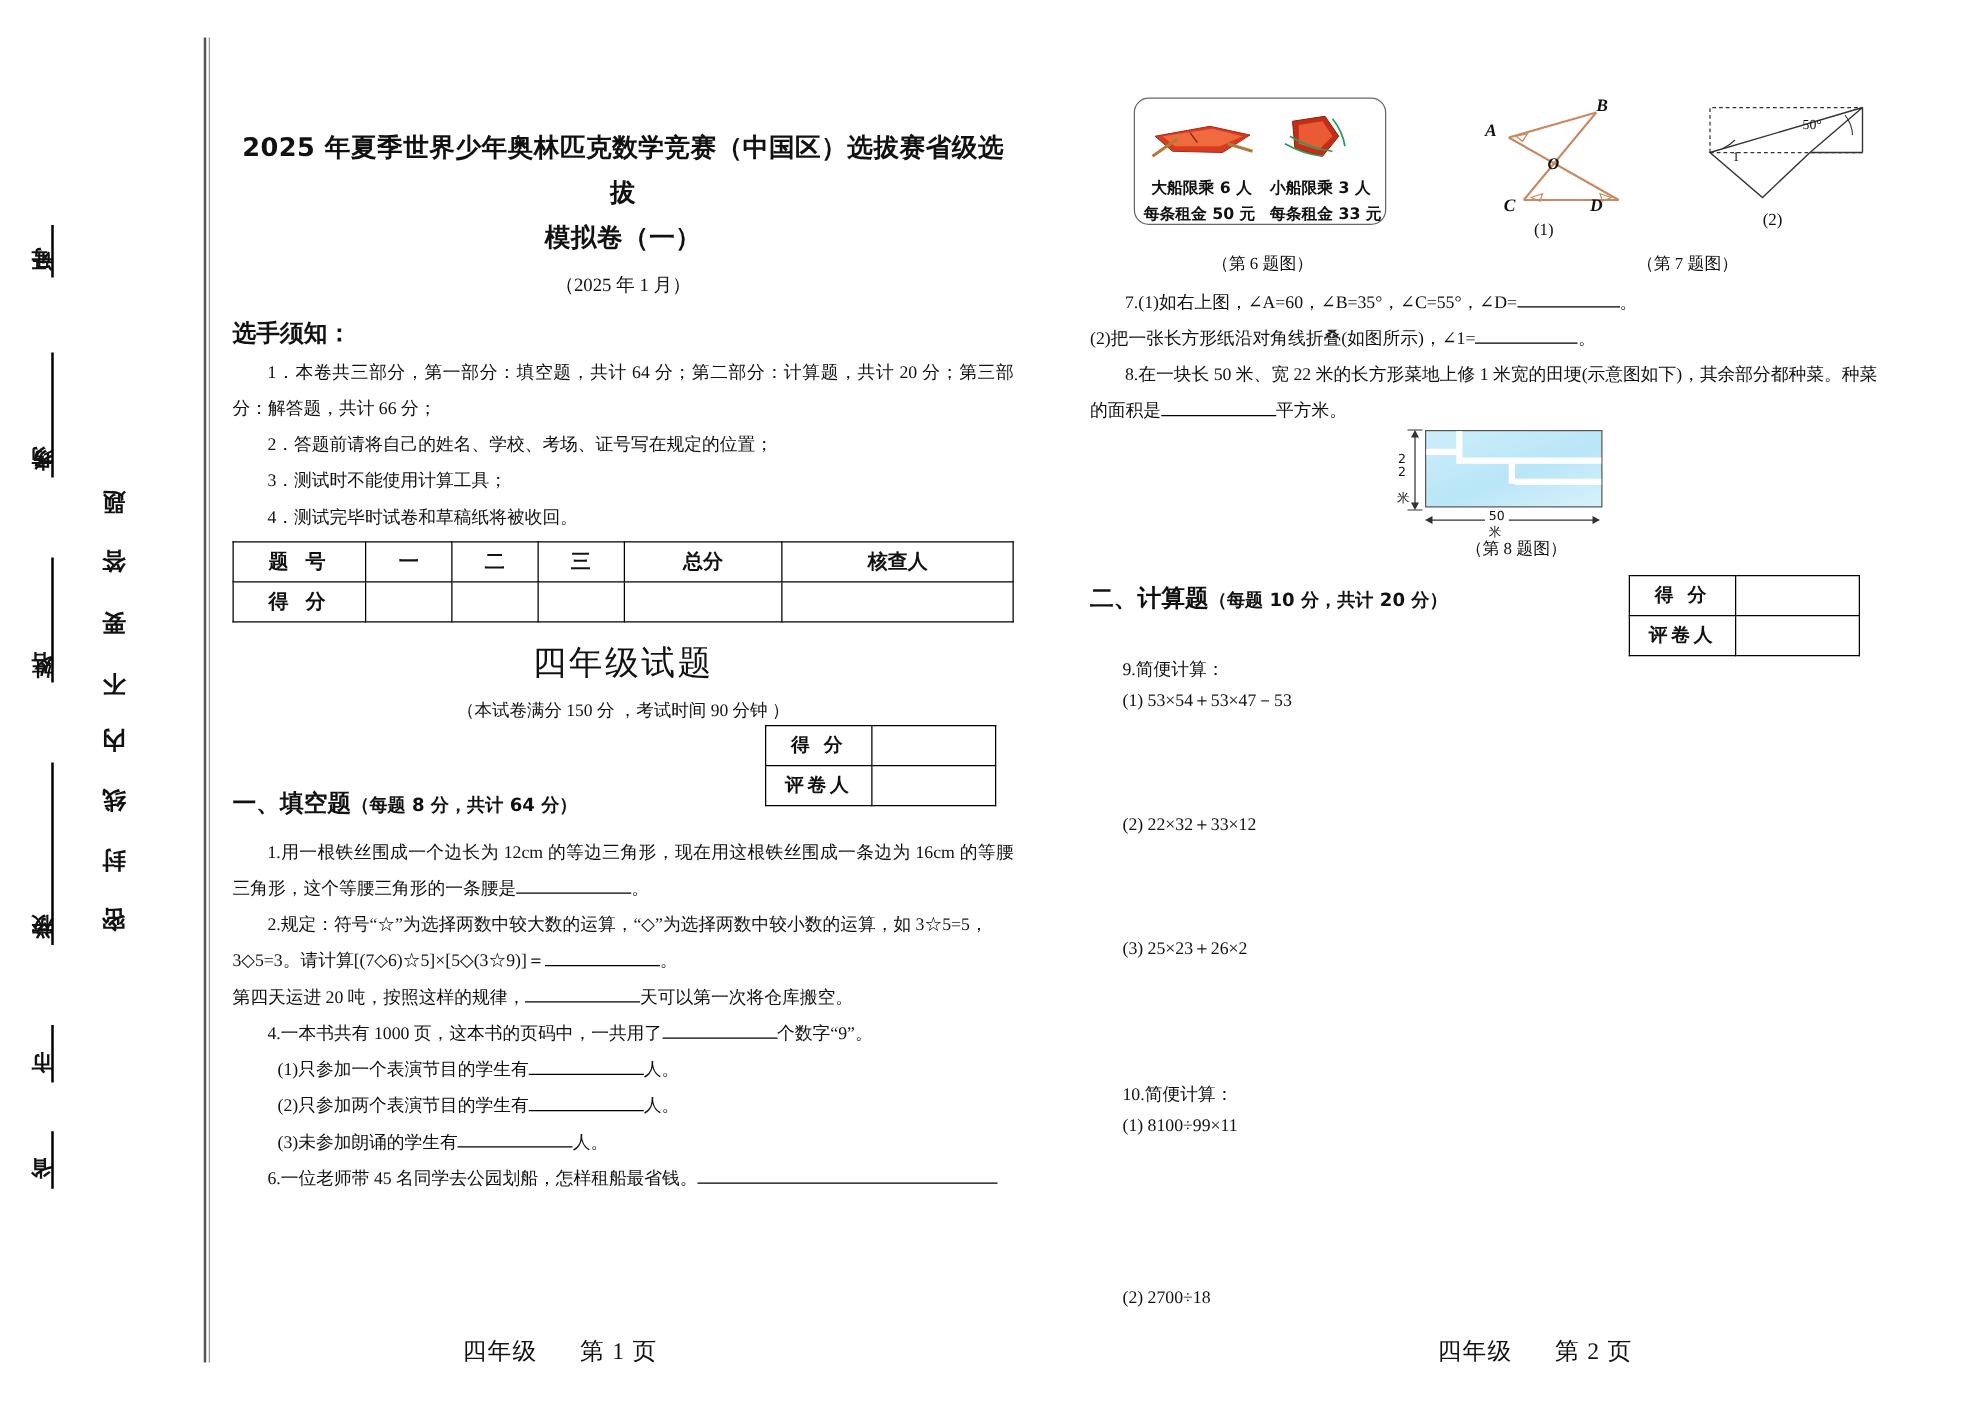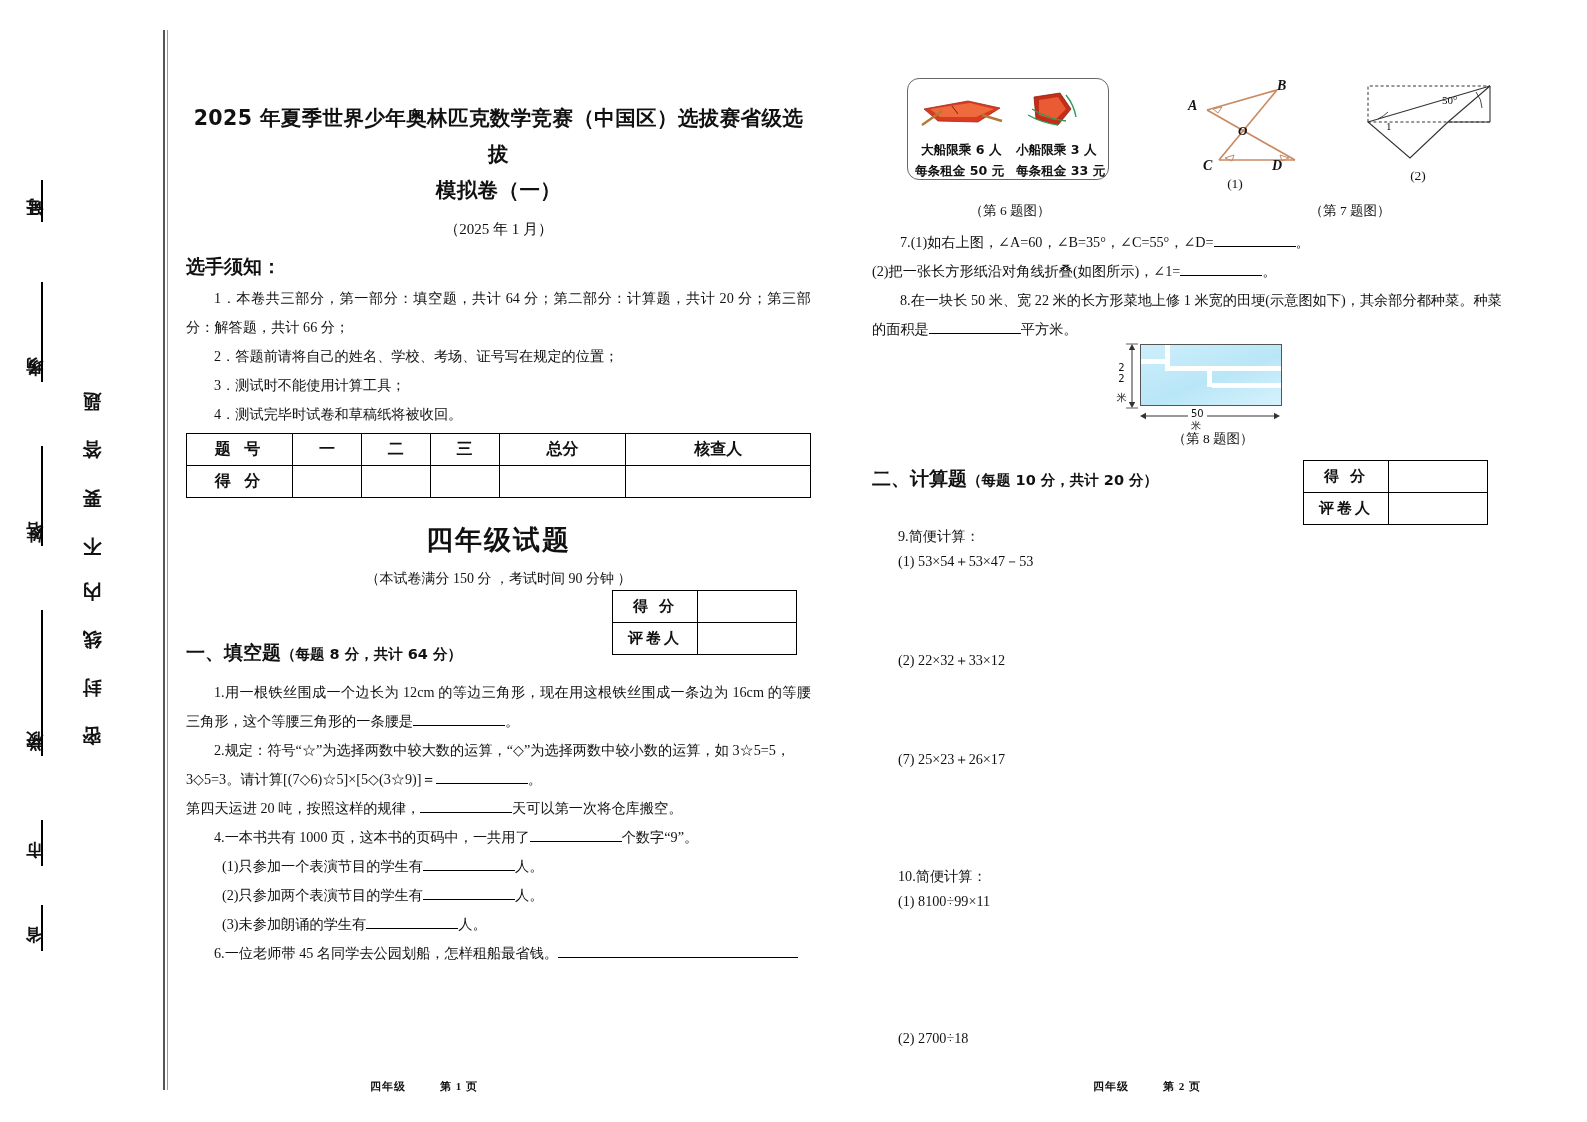--- a/index.html
+++ b/index.html
@@ -47,36 +47,36 @@
      font-size:16px;font-weight:bold;
      font-family:"DejaVu Sans","Liberation Sans",sans-serif;}
   table.score td.lbl{width:17%;letter-spacing:4px;}
 
   .minibox{border-collapse:collapse;}
   .minibox td{border:1.4px solid #000;height:29px;text-align:center;font-size:15px;
      font-weight:bold;font-family:"DejaVu Sans","Liberation Sans",sans-serif;}
   .minibox td.k{width:82px;letter-spacing:3px;}
   .minibox td.v{width:96px;}
 
-  .grade-title{text-align:center;font-size:27px;font-weight:bold;margin-top:24px;
+  .grade-title{text-align:center;font-size:27px;font-weight:normal;margin-top:14px;
      font-family:"DejaVu Sans","Liberation Sans",sans-serif;letter-spacing:2px;}
   .grade-note{text-align:center;font-size:14px;margin-top:12px;}
 
   .sec-h{font-size:19px;font-weight:bold;
      font-family:"DejaVu Sans","Liberation Sans",sans-serif;}
   .sec-h .small{font-size:14.5px;}
 
   .blank{display:inline-block;border-bottom:1px solid #000;height:14px;}
   .b90{width:92px;}
   .b80{width:82px;}
   .b-long{width:240px;}
 
-  .footer{position:absolute;bottom:28px;font-size:11px;letter-spacing:1px;font-weight:bold;}
+  .footer{position:absolute;bottom:28px;font-size:19px;letter-spacing:1px;}
   .fl{left:370px;}
-  .fr{left:1093px;}
+  .fr{left:1150px;}
   .footer span{margin-right:34px;}
 
   
   .boatbox{position:absolute;left:907px;top:78px;width:200px;height:100px;
      border:1.2px solid #666;border-radius:12px;background:#fff;}
   .boatcap{position:absolute;font-size:12.6px;font-weight:bold;
      font-family:"DejaVu Sans","Liberation Sans",sans-serif;white-space:nowrap;}
   .figcap{position:absolute;font-size:13.5px;text-align:center;white-space:nowrap;}
 
   
@@ -271,21 +271,21 @@
       <div class="sec-h" style="position:absolute;left:0;top:2px;">
         <span>二、计算题</span><span class="small">（每题 10 分，共计 20 分）</span>
       </div>
     </div>
 
     <div class="para" style="margin-left:26px;line-height:25px;">9.简便计算：</div>
     <div class="para" style="margin-left:26px;line-height:25px;">(1) 53×54＋53×47－53</div>
     <div style="height:74px;"></div>
     <div class="para" style="margin-left:26px;line-height:25px;">(2) 22×32＋33×12</div>
     <div style="height:74px;"></div>
-    <div class="para" style="margin-left:26px;line-height:25px;">(7) 25×23＋26×17</div>
+    <div class="para" style="margin-left:26px;line-height:25px;">(3) 25×23＋26×2</div>
     <div style="height:92px;"></div>
     <div class="para" style="margin-left:26px;line-height:25px;">10.简便计算：</div>
     <div class="para" style="margin-left:26px;line-height:25px;">(1) 8100÷99×11</div>
     <div style="height:112px;"></div>
     <div class="para" style="margin-left:26px;line-height:25px;">(2) 2700÷18</div>
   </div>
 
   <div class="fieldwrap">
     <div class="field">
       <div class="strip" style="left:0;top:14px;width:24px;height:5px;"></div>

